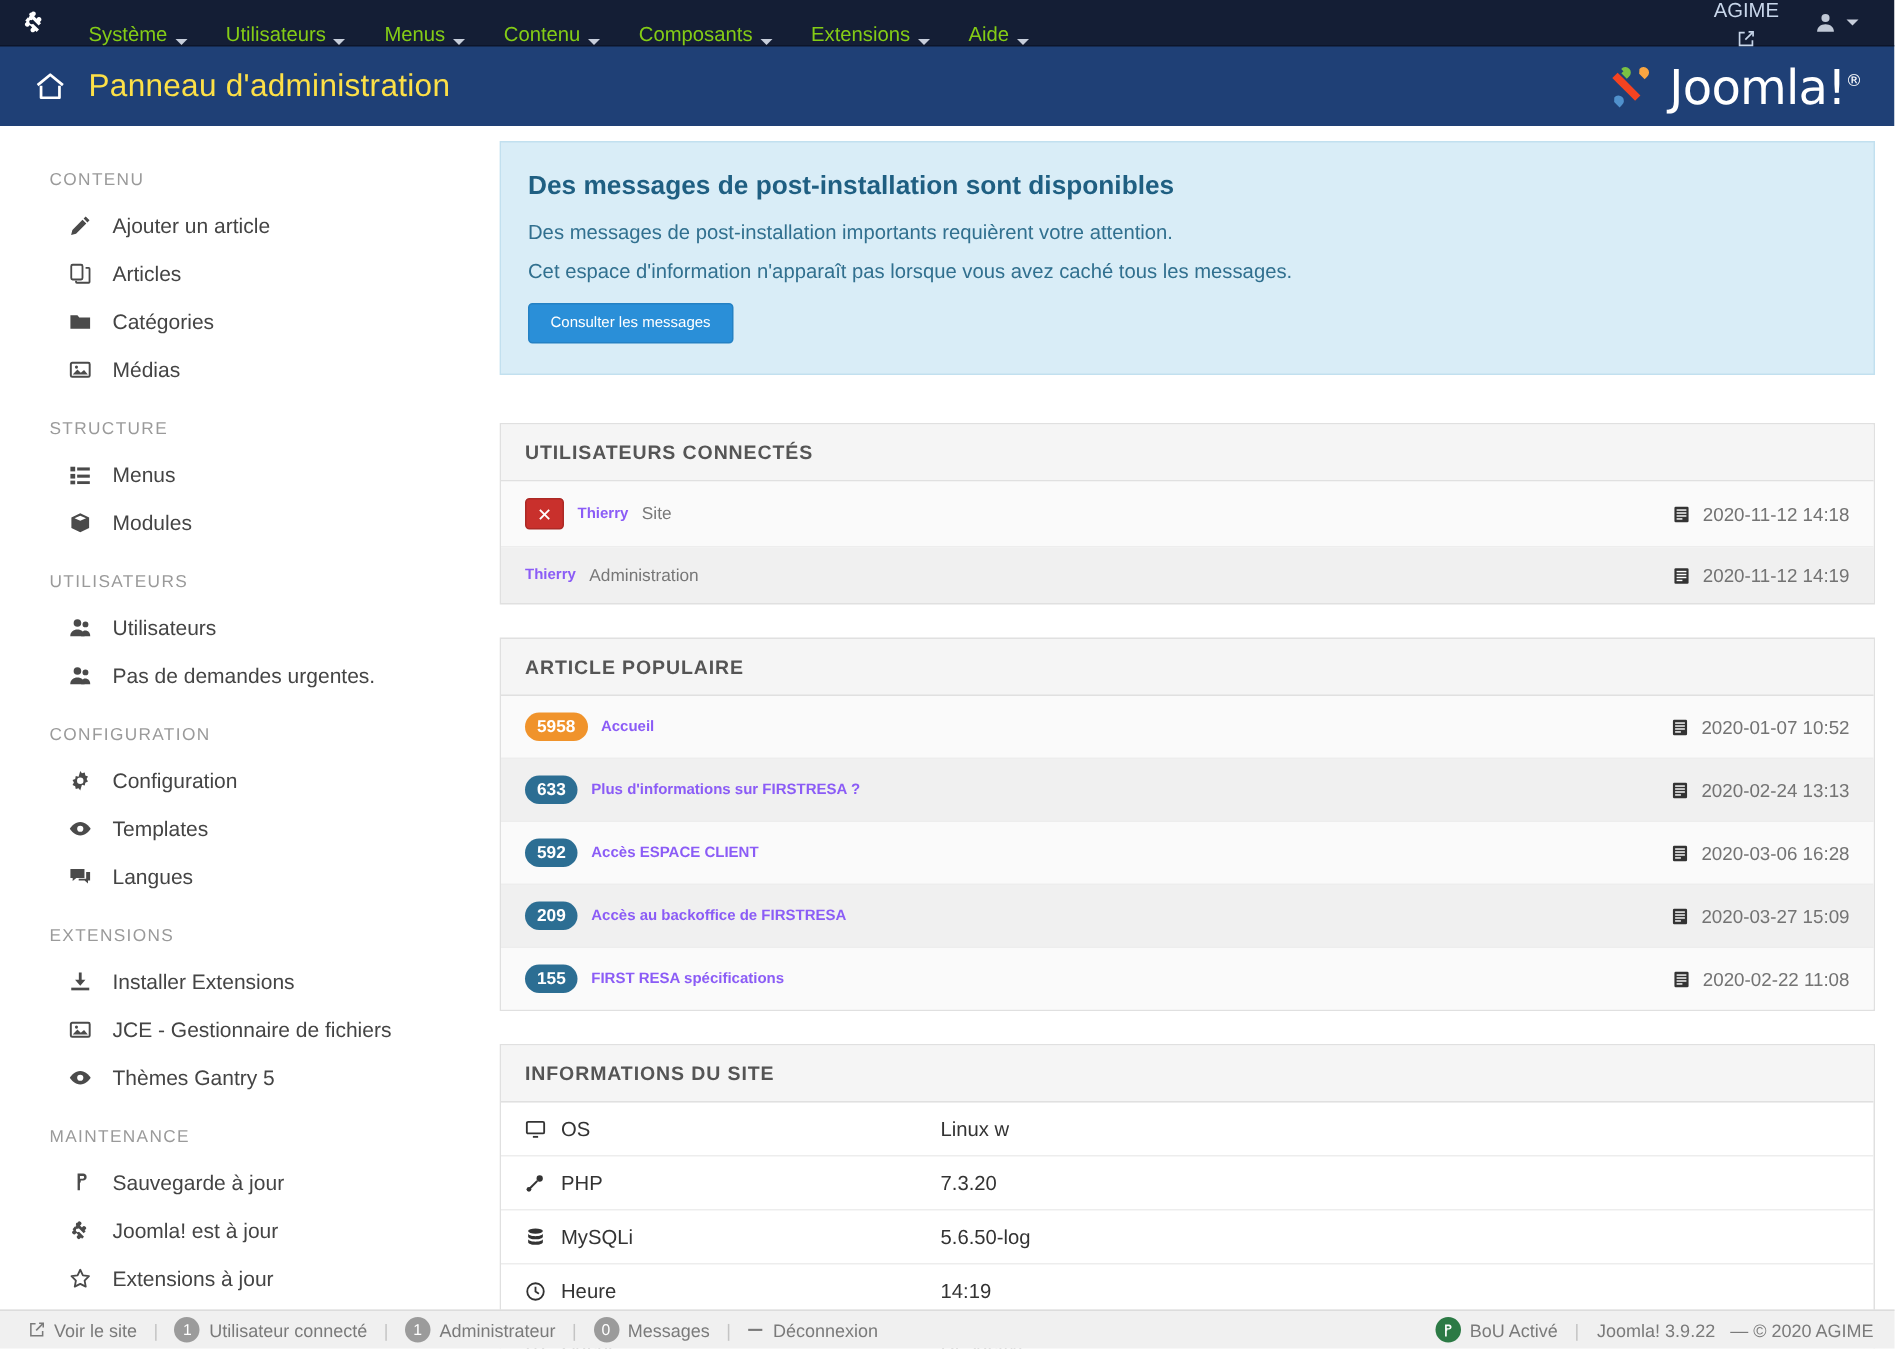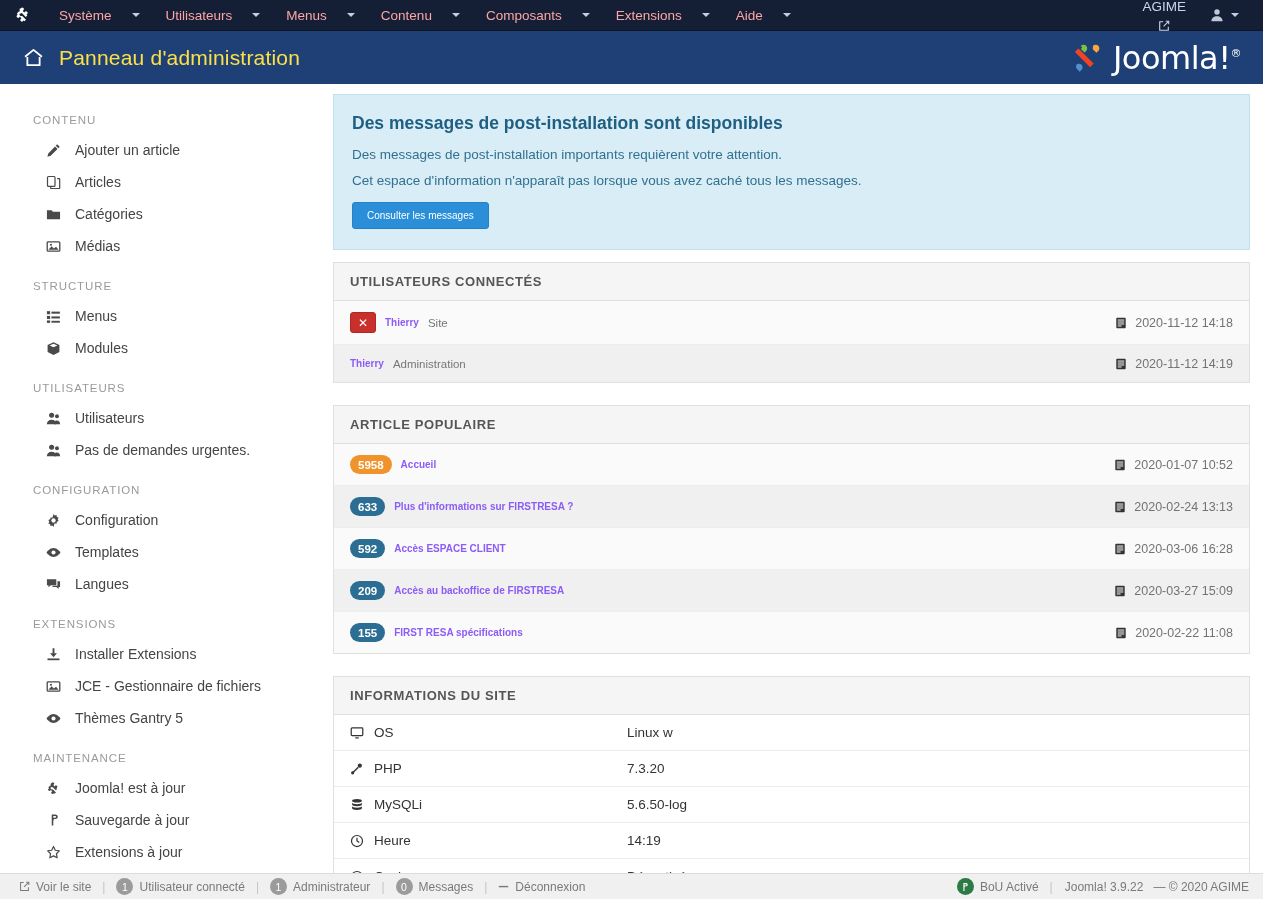--- a/index.html
+++ b/index.html
@@ -14,23 +14,23 @@
   
   .topnav {
     height: 30px; background: #141e35;
     display: flex; align-items: center;
     padding: 0 12px 0 14px;
     font-size: 13px; color: #cfd6e3;
   }
   .joomla-mini { width: 18px; height: 18px; margin-right: 14px; flex: 0 0 auto; }
   .nav-items { display: flex; align-items: center; gap: 0; }
   .nav-item {
-    display: flex; align-items: center; gap: 20px;
+    display: flex; align-items: flex-end; gap: 5px;
     padding: 0 13px; height: 30px; cursor: pointer;
-    color: #fca5a5; font-size: 13.5px; white-space: nowrap;
+    color: #84cc16; font-size: 13.5px; white-space: nowrap;
   }
   .caret {
     width: 0; height: 0; display: inline-block;
     border-left: 4px solid transparent; border-right: 4px solid transparent;
     border-top: 4px solid #c7cedb;
   }
   .topnav-right { margin-left: auto; display: flex; align-items: center; gap: 4px; }
   .brand-link {
     color: #c8d6ea; font-size: 13.5px; display: flex; align-items: center;
     gap: 6px; padding: 0 10px; cursor: pointer; white-space: nowrap; flex-direction: column;
@@ -72,21 +72,21 @@
   .side-ico {
     width: 17px; flex: 0 0 17px; display: flex; align-items: center;
     justify-content: center; color: #4a4a4a;
   }
 
   
   .main { flex: 1; padding: 10px 13px 0 0; overflow: hidden; }
 
   .alert-box {
     background: #d9edf7; border: 1px solid #c2e0ef;
-    padding: 18px 20px 20px 18px; margin-bottom: 12px;
+    padding: 18px 20px 20px 18px; margin-bottom: 32px;
   }
   .alert-title { color: #1f5f82; font-size: 17.5px; font-weight: bold; margin-bottom: 13px; }
   .alert-line { color: #31708f; font-size: 13.5px; margin-bottom: 11px; }
   .btn-primary {
     background: #2a8fd8; color: #fff; border: 1px solid #2481c4;
     border-radius: 3px; padding: 7px 14px; font-size: 10px;
     cursor: pointer; font-family: inherit; margin-top: 3px;
   }
 
   .panel { border: 1px solid #e0e0e0; margin-bottom: 22px; background: #fff; }
@@ -389,33 +389,33 @@
             </svg>
         </span>
         <span>Thèmes Gantry 5</span>
       </div>
     </div>
 
     <div class="side-group">
       <div class="side-head">MAINTENANCE</div>
       <div class="side-item">
         <span class="side-ico">
+          <svg viewBox="0 0 16 16" width="14" height="14" fill="#4a4a4a">
+              <path d="M5.4 1.6h4.2c1.6 0 2.7 1.1 2.7 2.6 0 1.6-1.1 2.6-2.7 2.6H7.8v1.5H6V5.5h3.4c.6 0 1-.4 1-1.1 0-.6-.4-1-1-1H7.2v10.9H5.4z"></path>
+            </svg>
+        </span>
+        <span>Sauvegarde à jour</span>
+      </div>
+      <div class="side-item">
+        <span class="side-ico">
           <svg viewBox="0 0 24 24" width="15" height="15" fill="#4a4a4a">
               <path d="M9.3 3.1a2.1 2.1 0 1 1 2.9 2.9l-.5.5 2.1 2.1.5-.5a2.1 2.1 0 1 1 2.9 2.9l-.5.5 1.1 1.1-2.1 2.1-5.3-5.3a2.1 2.1 0 0 1-3-2.9l.5-.5-.6-.6a2.1 2.1 0 0 1 2-2.3zM6.2 7.4l2.1 2.1-.5.5a2.1 2.1 0 0 0 2.9 3l5.3 5.3-2.1 2.1-1.1-1.1-.5.5a2.1 2.1 0 1 1-2.9-2.9l.5-.5-2.1-2.1-.5.5a2.1 2.1 0 1 1-2.9-2.9l.5-.5-1.1-1.1z"></path>
             </svg>
         </span>
         <span>Joomla! est à jour</span>
-      </div>
-      <div class="side-item">
-        <span class="side-ico">
-          <svg viewBox="0 0 16 16" width="14" height="14" fill="#4a4a4a">
-              <path d="M5.4 1.6h4.2c1.6 0 2.7 1.1 2.7 2.6 0 1.6-1.1 2.6-2.7 2.6H7.8v1.5H6V5.5h3.4c.6 0 1-.4 1-1.1 0-.6-.4-1-1-1H7.2v10.9H5.4z"></path>
-            </svg>
-        </span>
-        <span>Sauvegarde à jour</span>
       </div>
       <div class="side-item">
         <span class="side-ico">
           <svg viewBox="0 0 16 16" width="15" height="15" fill="none" stroke="#4a4a4a" stroke-width="1.3" stroke-linejoin="round">
               <path d="M8 1.6l1.9 4 4.3.6-3.1 3.1.8 4.3L8 11.6l-3.9 2 .8-4.3L1.8 6.2l4.3-.6z"></path>
             </svg>
         </span>
         <span>Extensions à jour</span>
       </div>
     </div>

